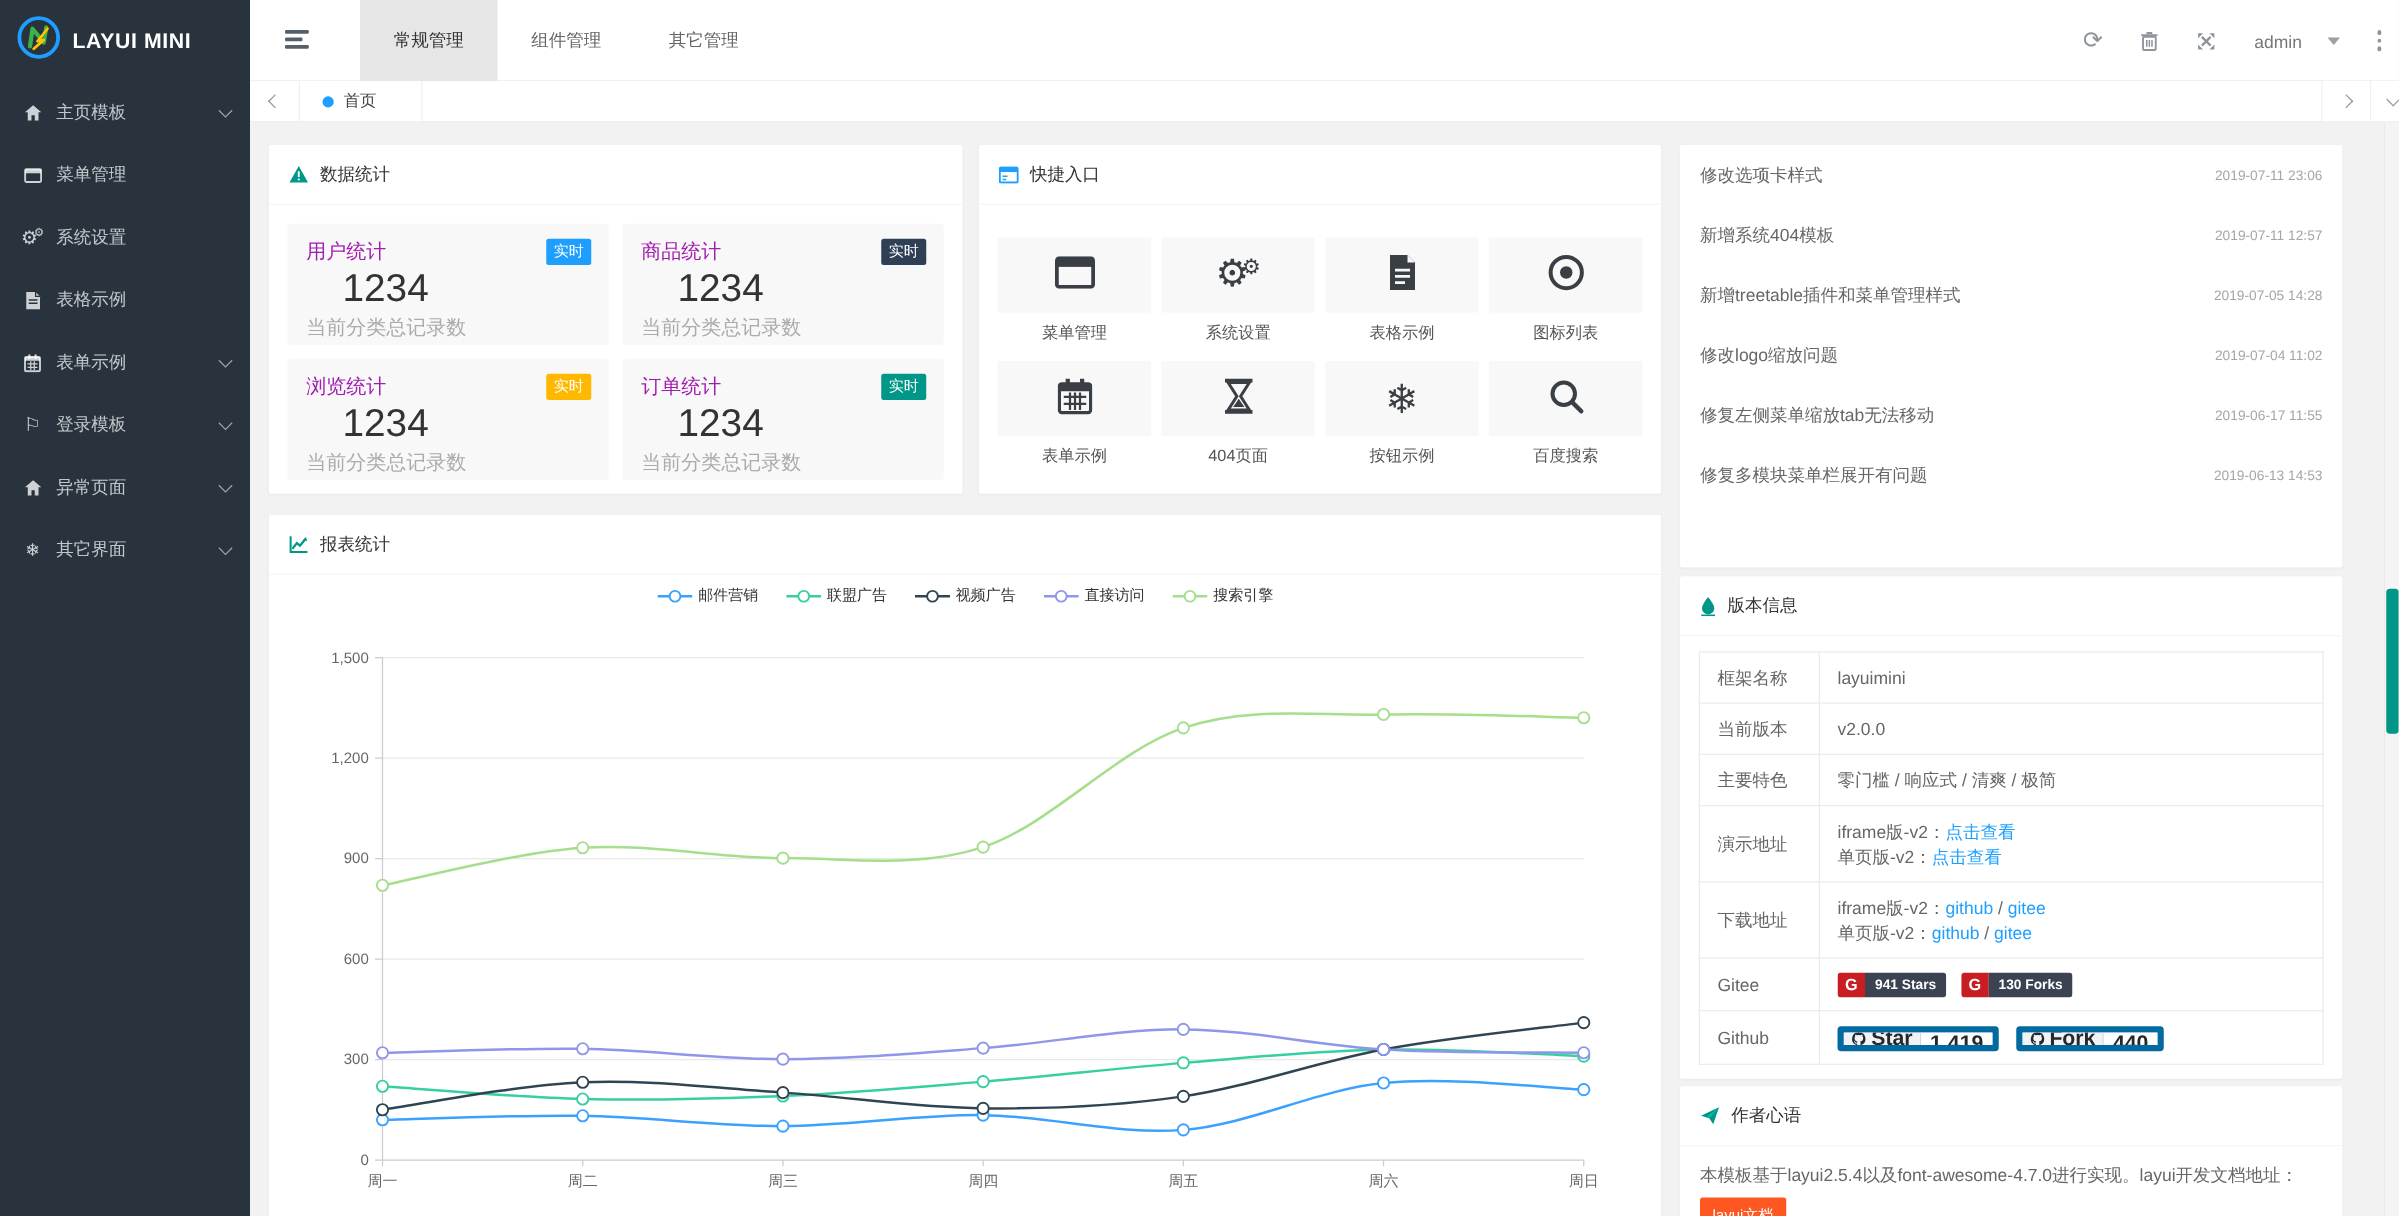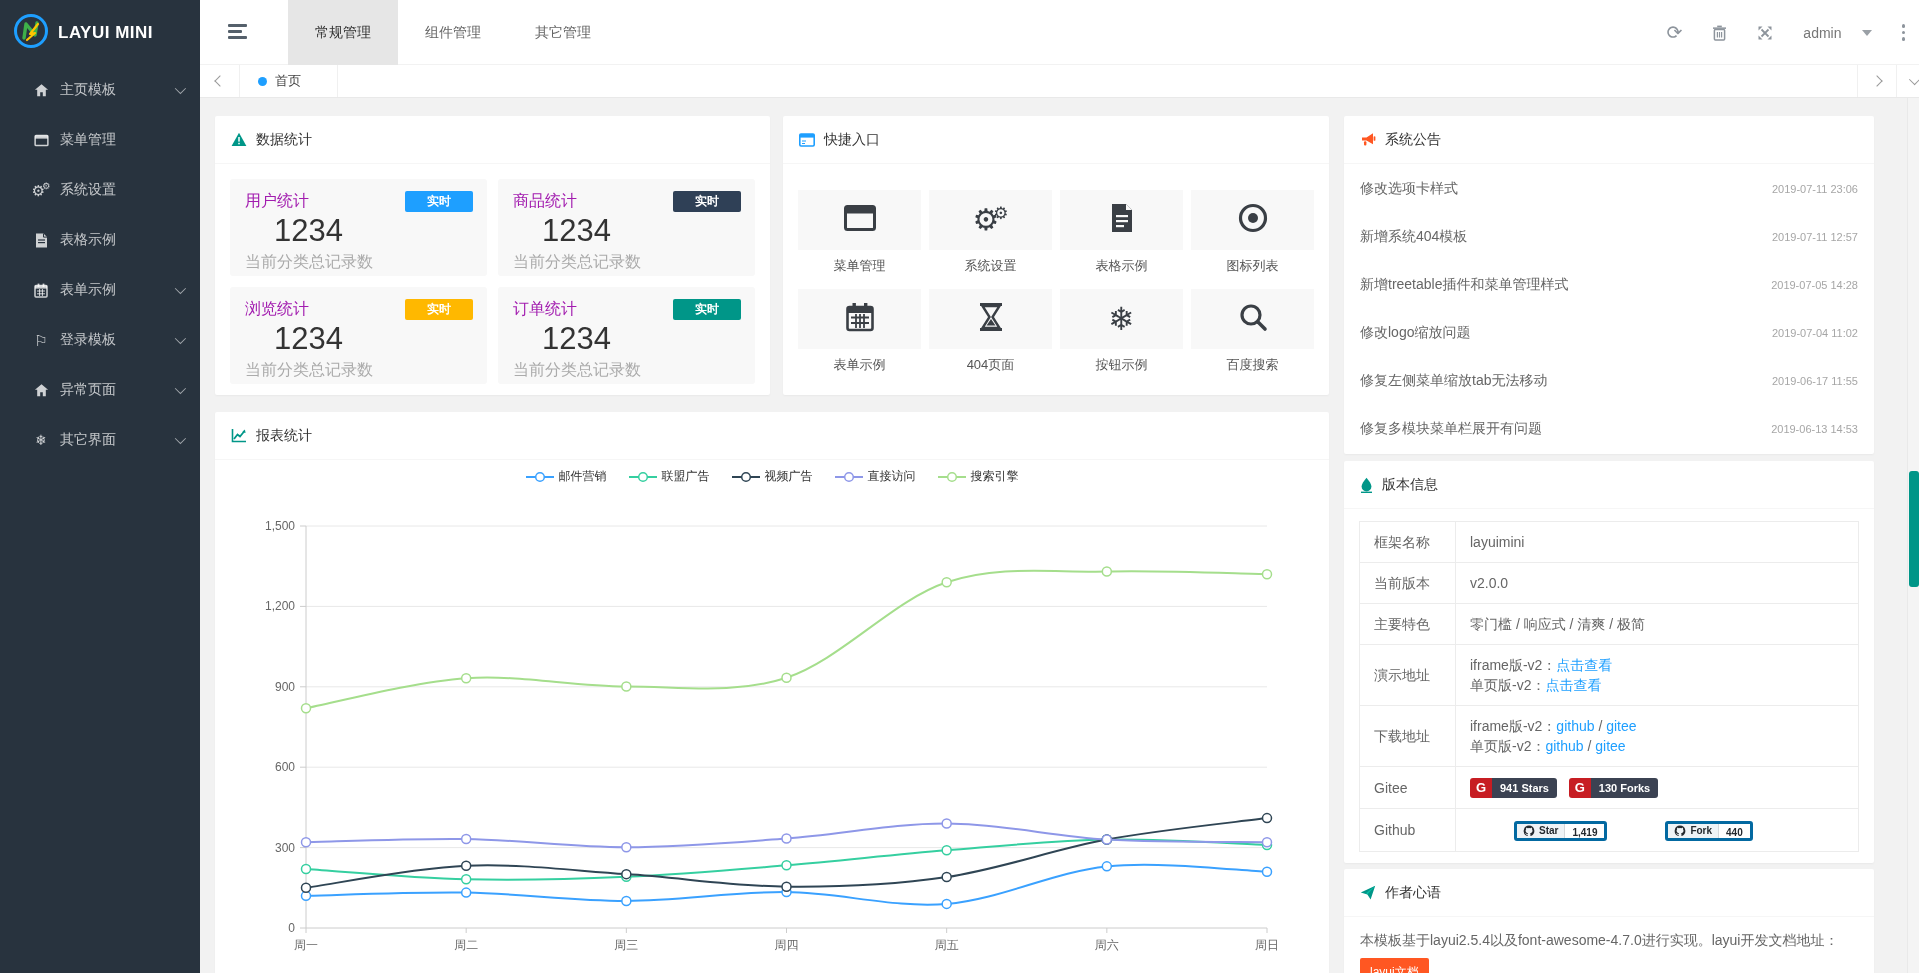--- a/index.html
+++ b/index.html
@@ -4,21 +4,21 @@
 <style>
   * { margin:0; padding:0; box-sizing:border-box; }
   html,body { width:1919px; height:973px; overflow:hidden; }
   body { font-family:"Liberation Sans","DejaVu Sans",sans-serif; background:#fff; color:#333; }
   .app { position:relative; width:1919px; height:973px; background:#F2F2F2; }
 
   
   .sidebar { position:absolute; left:0; top:0; width:200px; height:973px; background:#28333E; z-index:5; }
   .logo { height:65px; display:flex; align-items:center; padding-left:13px; }
   .logo-text { color:#fff; font-size:17px; font-weight:bold; letter-spacing:.5px; margin-left:9px; }
-  .menu { padding-top:0;padding-left:15px; }
+  .menu { padding-top:0; }
   .menu-item { height:50px; display:flex; align-items:center; padding:0 17px; color:rgba(255,255,255,.72); font-size:14px; cursor:pointer; }
   .mi-icon { width:18px; margin-right:10px; display:inline-flex; justify-content:center; align-items:center; font-size:14px; color:rgba(255,255,255,.78); }
   .mi-icon svg { display:block; }
   .mi-chev { margin-left:auto; width:8px; height:8px; border-right:1.5px solid rgba(255,255,255,.55); border-bottom:1.5px solid rgba(255,255,255,.55); transform:rotate(45deg) translateY(-2px); }
 
   
   .header { position:absolute; left:200px; top:0; width:1719px; height:65px; background:#fff; border-bottom:1px solid #f2f2f2; z-index:4; }
   .hamburger { position:absolute; left:28px; top:24px; width:19px; height:16px; cursor:pointer; }
   .hamburger span { display:block; height:2.5px; background:#55606b; margin-bottom:3.5px; border-radius:1px; }
   .hamburger span:nth-child(2){ width:14px; }
@@ -48,21 +48,21 @@
   .panel { position:absolute; background:#fff; border-radius:2px; box-shadow:0 1px 2px rgba(0,0,0,.04); overflow:hidden; }
   .panel-h { height:48px; display:flex; align-items:center; padding:0 16px; border-bottom:1px solid #f6f6f6; font-size:14px; color:#333; }
   .ph-icon { margin-right:9px; display:flex; }
 
   #p-stats { left:15px; top:18px; width:555px; height:279px; }
   .stats-body { padding:15px; display:grid; grid-template-columns:1fr 1fr; gap:11px; }
   .stat-card { background:#F8F8F8; border-radius:3px; height:97px; padding:12px 15px; position:relative; }
   .sc-title { font-size:16px; color:#a21caf; }
   .sc-value { font-size:31px; color:#333; line-height:1.15; margin-top:1px;margin-left:29px; }
   .sc-cap { font-size:16px; color:#ABABAB; margin-top:3px; }
-  .sc-badge { position:absolute; right:14px; top:12px; color:#fff; font-size:12px; font-weight:bold; padding:2px 22px; border-radius:2px; }
+  .sc-badge { position:absolute; right:14px; top:12px; color:#fff; font-size:12px; font-weight:normal; padding:2px 6px; border-radius:2px; }
 
   #p-quick { left:583px; top:18px; width:546px; height:279px; }
   .quick-body { padding:26px 15px 0 15px; display:grid; grid-template-columns:repeat(4,1fr); column-gap:8px; row-gap:16px; }
   .q-item { text-align:center; cursor:pointer; }
   .q-tile { background:#F8F8F8; height:60px; display:flex; align-items:center; justify-content:center; color:#3a3f45; }
   .q-label { margin-top:8px; font-size:13px; color:#555; line-height:15px; }
   .q-uni { font-size:30px; line-height:1; color:#3a3f45; }
 
   #p-chart { left:15px; top:314px; width:1114px; height:620px; }
   .chart-body { position:relative; height:560px; }
@@ -77,21 +77,21 @@
 
   #p-version { left:1144px; top:363px; width:530px; height:402px; }
   .version-body { padding:12px 15px; }
   .v-table { width:100%; border-collapse:collapse; }
   .v-table td { border:1px solid #ECECEC; padding:10px 14px; font-size:14px; color:#666; line-height:20px; }
   .v-table td.lab { width:96px; }
   .v-link { color:#1E9FFF; text-decoration:none; cursor:pointer; }
   .badge-g { display:inline-flex; height:20px; line-height:20px; border-radius:3px; overflow:hidden; font-size:11px; font-weight:bold; margin-right:8px; vertical-align:middle; cursor:pointer; }
   .bg-left { background:#C71D23; color:#fff; width:22px; text-align:center; font-size:13px; font-weight:bold; }
   .bg-right { background:#3B4252; color:#fff; padding:0 8px; }
-  .gh-btn { display:inline-flex; height:20px; line-height:18px; border:3px solid #0369a1; border-radius:3px; overflow:hidden; font-size:10px; font-weight:bold; color:#24292E; margin-right:10px; vertical-align:middle; cursor:pointer;margin-left:44px; }
+  .gh-btn { display:inline-flex; height:20px; line-height:18px; border:5px solid #0369a1; border-radius:3px; overflow:hidden; font-size:17px; font-weight:bold; color:#24292E; margin-right:10px; vertical-align:middle; cursor:pointer; }
   .gh-left { background:#EFF3F6; padding:0 6px; display:flex; align-items:center; gap:4px; border-right:1px solid #D4D7DA; }
   .gh-count { background:#fff; padding:0 7px; }
 
   #p-author { left:1144px; top:771px; width:530px; height:200px; }
   .author-body { padding:12px 16px; font-size:14px; color:#666; line-height:22px; }
   .author-line1 { white-space:nowrap; }
   .doc-badge { display:inline-block; background:#FF5722; color:#fff; font-size:12px; padding:3px 10px; border-radius:2px; margin-top:7px; cursor:pointer; }
 
   
   .scrollbar { position:absolute; right:0; top:98px; width:12px; height:875px; background:#F4F4F4; border-left:1px solid #E9E9E9; z-index:6; }
@@ -512,30 +512,20 @@
             <circle cx="411.3333333333333" cy="226.53199999999998" r="4.5" fill="#fff" stroke="#A5DE8C" stroke-width="1.5"></circle>
             <circle cx="571.5" cy="217.688" r="4.5" fill="#fff" stroke="#A5DE8C" stroke-width="1.5"></circle>
             <circle cx="731.6666666666666" cy="122.28000000000003" r="4.5" fill="#fff" stroke="#A5DE8C" stroke-width="1.5"></circle>
             <circle cx="891.8333333333334" cy="111.56" r="4.5" fill="#fff" stroke="#A5DE8C" stroke-width="1.5"></circle>
             <circle cx="1052" cy="114.24000000000001" r="4.5" fill="#fff" stroke="#A5DE8C" stroke-width="1.5"></circle>
           </svg>
       </div>
     </div>
 
     <div class="panel" id="p-notice">
-      <div class="panel-h">
-        <span class="ph-icon">
-          <svg width="16" height="15" viewBox="0 0 16 15">
-              <path d="M2 5.6 H6.5 L13 1.2 V12.2 L6.5 8.4 H2 Z" fill="#FF5722"></path>
-              <rect x="13.6" y="4.2" width="1.8" height="4.6" rx="0.9" fill="#FF5722"></rect>
-              <rect x="4" y="9.2" width="2.4" height="4.4" rx="1" fill="#FF5722"></rect>
-            </svg>
-        </span>
-        <span>系统公告</span>
-      </div>
       <div class="notice-body">
         <div class="notice-row">
           <span class="notice-text">修改选项卡样式</span>
           <span class="notice-date">2019-07-11 23:06</span>
         </div>
         <div class="notice-row">
           <span class="notice-text">新增系统404模板</span>
           <span class="notice-date">2019-07-11 12:57</span>
         </div>
         <div class="notice-row">

